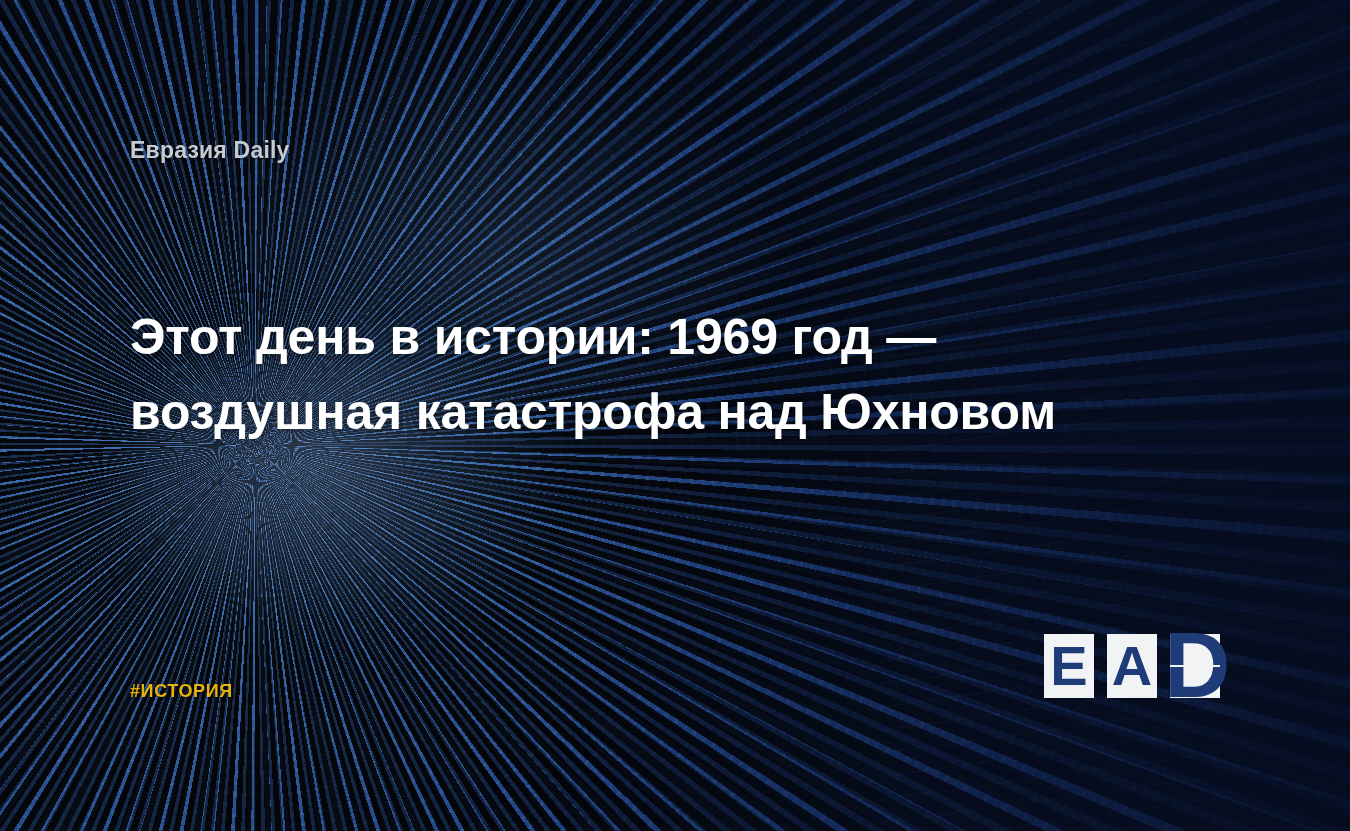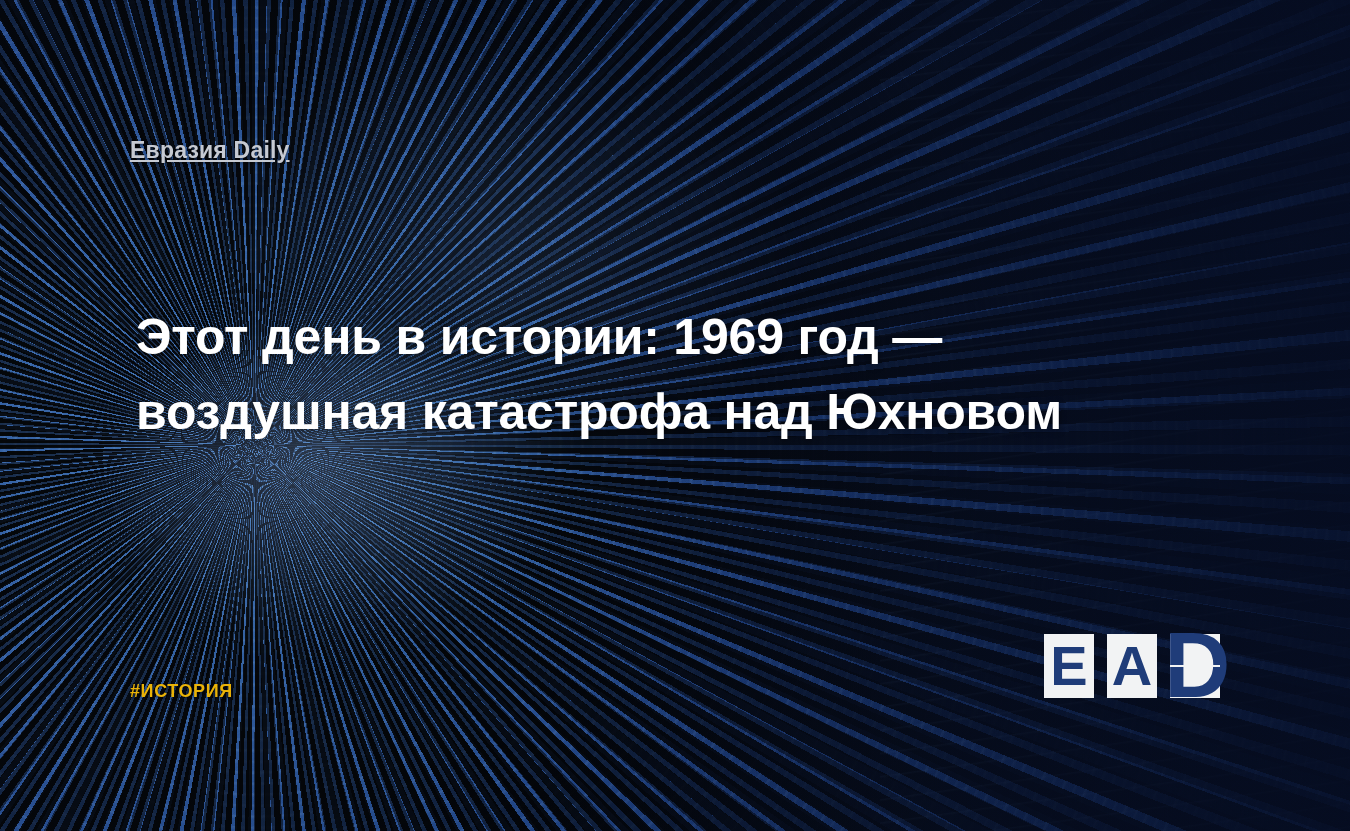--- a/index.html
+++ b/index.html
@@ -137,26 +137,25 @@
   .brand {
     position: absolute;
     left: 130px;
     top: 137px;
     font-size: 23px;
     font-weight: bold;
     color: #c6cad2;
     letter-spacing: 0.2px;
     white-space: nowrap;
     text-shadow: 0 1px 3px rgba(0,0,0,0.55);
-    text-decoration: underline;
   }
 
   .headline {
     position: absolute;
-    left: 136px;
+    left: 130px;
     top: 266px;
     width: 1060px;
     font-size: 50px;
     line-height: 1.5;
     font-weight: bold;
     color: #ffffff;
     letter-spacing: -0.2px;
     text-shadow: 0 2px 7px rgba(0,0,0,0.40);
   }
 

